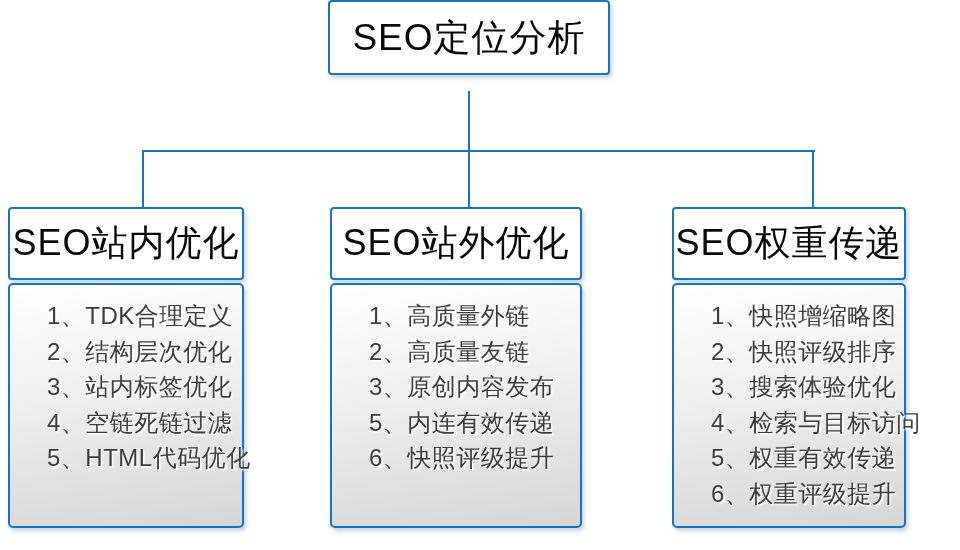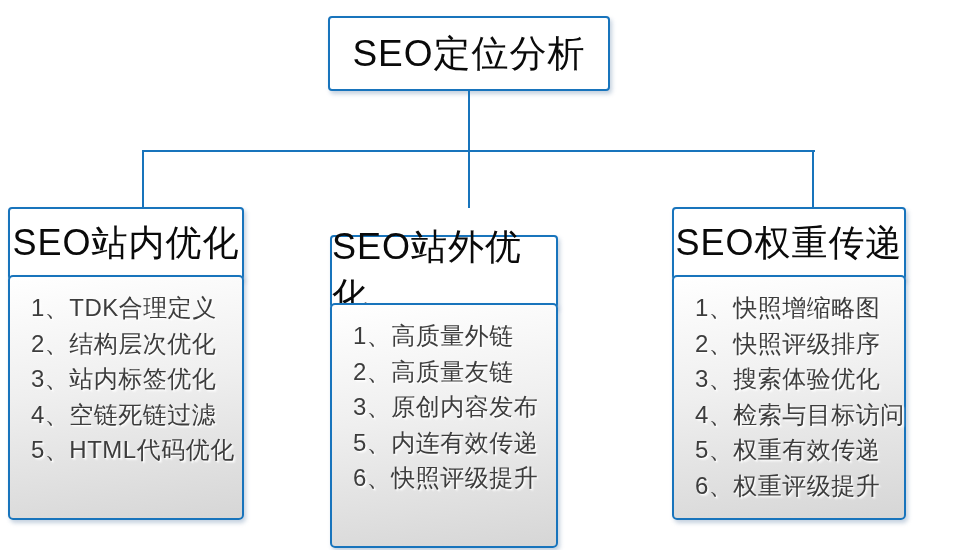--- a/index.html
+++ b/index.html
@@ -38,50 +38,50 @@
     background: #ffffff;
     border: 2px solid var(--accent);
     border-radius: 4px;
     display: flex;
     align-items: center;
     justify-content: center;
     color: #0a0a0a;
     box-shadow: 2px 3px 4px rgba(110, 140, 175, 0.40);
   }
   .root-node {
-    left: 328px; top: 16px;
+    left: 328px; top: 0;
     width: 282px; height: 75px;
     font-size: 37px;
     letter-spacing: 1px;
   }
   .col-header {
     top: 207px; height: 73px;
     font-size: 36px;
     letter-spacing: 1px;
   }
   .col-list {
     position: absolute;
-    top: 275px; height: 245px;
+    top: 283px; height: 245px;
     background: linear-gradient(172deg, var(--gradient-top) 0%, #efefef 45%, var(--gradient-bottom) 100%);
     border: 2px solid var(--accent);
     border-radius: 5px;
     box-shadow: 2px 3px 4px rgba(110, 140, 175, 0.40);
-    padding: 13px 6px 0 21px;
+    padding: 13px 6px 0 37px;
   }
   .col-list ul { list-style: none; }
   .col-list li {
     font-size: 24px;
     line-height: 35.5px;
     letter-spacing: 0.5px;
     color: var(--list-text);
     white-space: nowrap;
     text-shadow: 1px 1px 1px rgba(255,255,255,0.95), 2px 2px 2px rgba(255,255,255,0.7);
   }
   .col-1 { left: 8px;   width: 236px; }
-  .col-2 { left: 330px; width: 228px; margin-top: 28px; }
+  .col-2 { left: 330px; width: 252px; }
   .col-3 { left: 672px; width: 234px; }
 </style>
 </head>
 <body>
 
 <div class="stage">
 
   <div class="node root-node">
     <span>SEO定位分析</span>
   </div>

